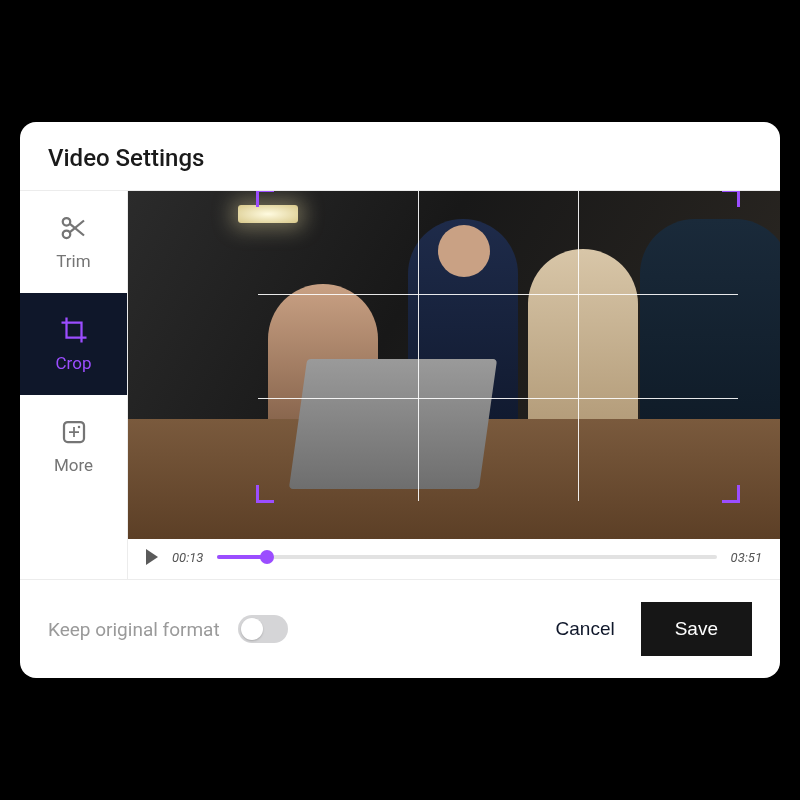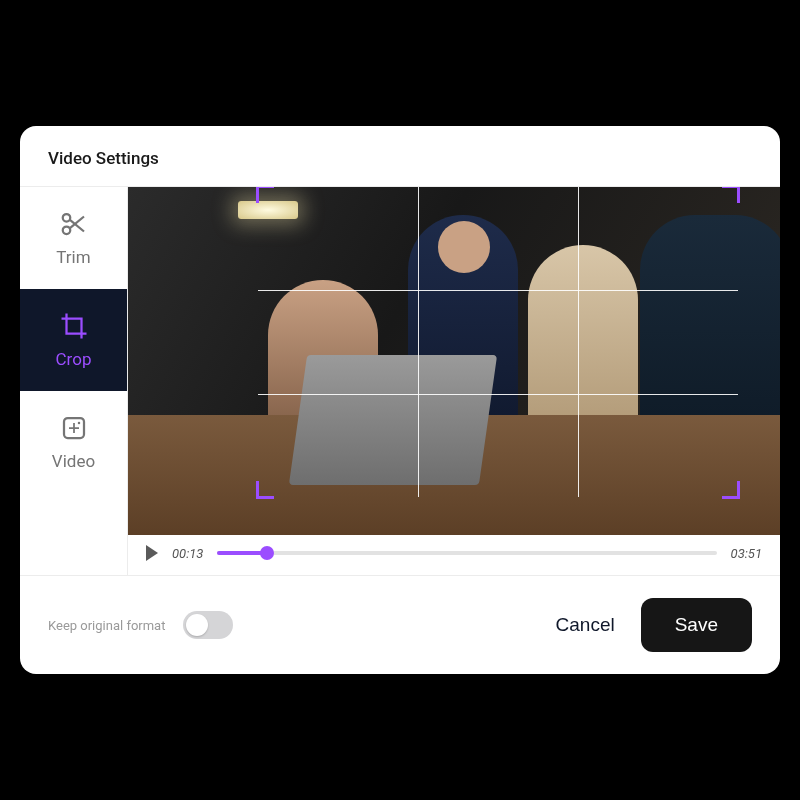--- a/index.html
+++ b/index.html
@@ -15,21 +15,21 @@
     border-radius: 16px;
     box-shadow: 0 20px 40px rgba(0,0,0,0.35);
     overflow: hidden;
   }
   
   .hdr {
     padding: 22px 28px 18px;
     border-bottom: 1px solid #ececec;
   }
   .hdr span {
-    font-size: 17px; font-weight: 500; color: #1a1a1a;
+    font-size: 24px; font-weight: 500; color: #1a1a1a;
   }
   
   .mid {
     display: flex;
   }
   .sidebar {
     width: 108px;
     border-right: 1px solid #ececec;
     display: flex; flex-direction: column;
     padding-bottom: 30px;
@@ -97,29 +97,29 @@
   .track { flex:1; height:4px; background:#e2e2e2; border-radius:2px; position:relative; }
   .track .fill { position:absolute; left:0; top:0; bottom:0; width:10%; background:#9b4dff; border-radius:2px;}
   .track .knob { position:absolute; left:10%; top:50%; width:14px; height:14px; background:#9b4dff; border-radius:50%; transform:translate(-50%,-50%); }
   
   .ftr {
     border-top: 1px solid #ececec;
     display:flex; align-items:center;
     padding: 22px 28px;
     gap: 18px;
   }
-  .kof { color:#9a9a9a; font-size:13px; }
+  .kof { color:#9a9a9a; font-size:19px; }
   .toggle {
     width:50px; height:28px; border-radius:14px;
     background:#d5d5d7; position:relative; cursor:pointer;
   }
   .toggle .dot { position:absolute; left:3px; top:3px; width:22px; height:22px; border-radius:50%; background:#fff; box-shadow:0 1px 2px rgba(0,0,0,.2);}
   .spacer { flex:1; }
   .btn-cancel { color:#0f172a; font-size:19px; background:none; border:none; cursor:pointer; padding:10px 8px;}
-  .btn-save { background:#161616; color:#fff; font-size:19px; border:none; border-radius:12px; padding:16px 34px; cursor:pointer;}
+  .btn-save { background:#161616; color:#fff; font-size:19px; border:none; border-radius:0; padding:16px 34px; cursor:pointer;}
 </style>
 </head>
 <body>
 
 <div class="panel">
 
   <div class="hdr">
     <span>Video Settings</span>
   </div>
 
@@ -147,21 +147,21 @@
         <span>Crop</span>
       </div>
       <div class="side-item">
         <span class="icon">
           <svg viewBox="0 0 24 24">
               <rect x="4" y="4" width="16" height="16" rx="3"></rect>
               <path d="M12 8v8M8 12h8" stroke-width="1.4"></path>
               <circle cx="16" cy="8" r="1" fill="currentColor" stroke="none"></circle>
             </svg>
         </span>
-        <span>Video</span>
+        <span>More</span>
       </div>
     </div>
 
     <div class="preview-wrap">
       <div class="preview">
         <div class="lamp"></div>
         <div class="person p4"></div>
         <div class="person p2"></div>
         <div class="person p3"></div>
         <div class="person p1"></div>

